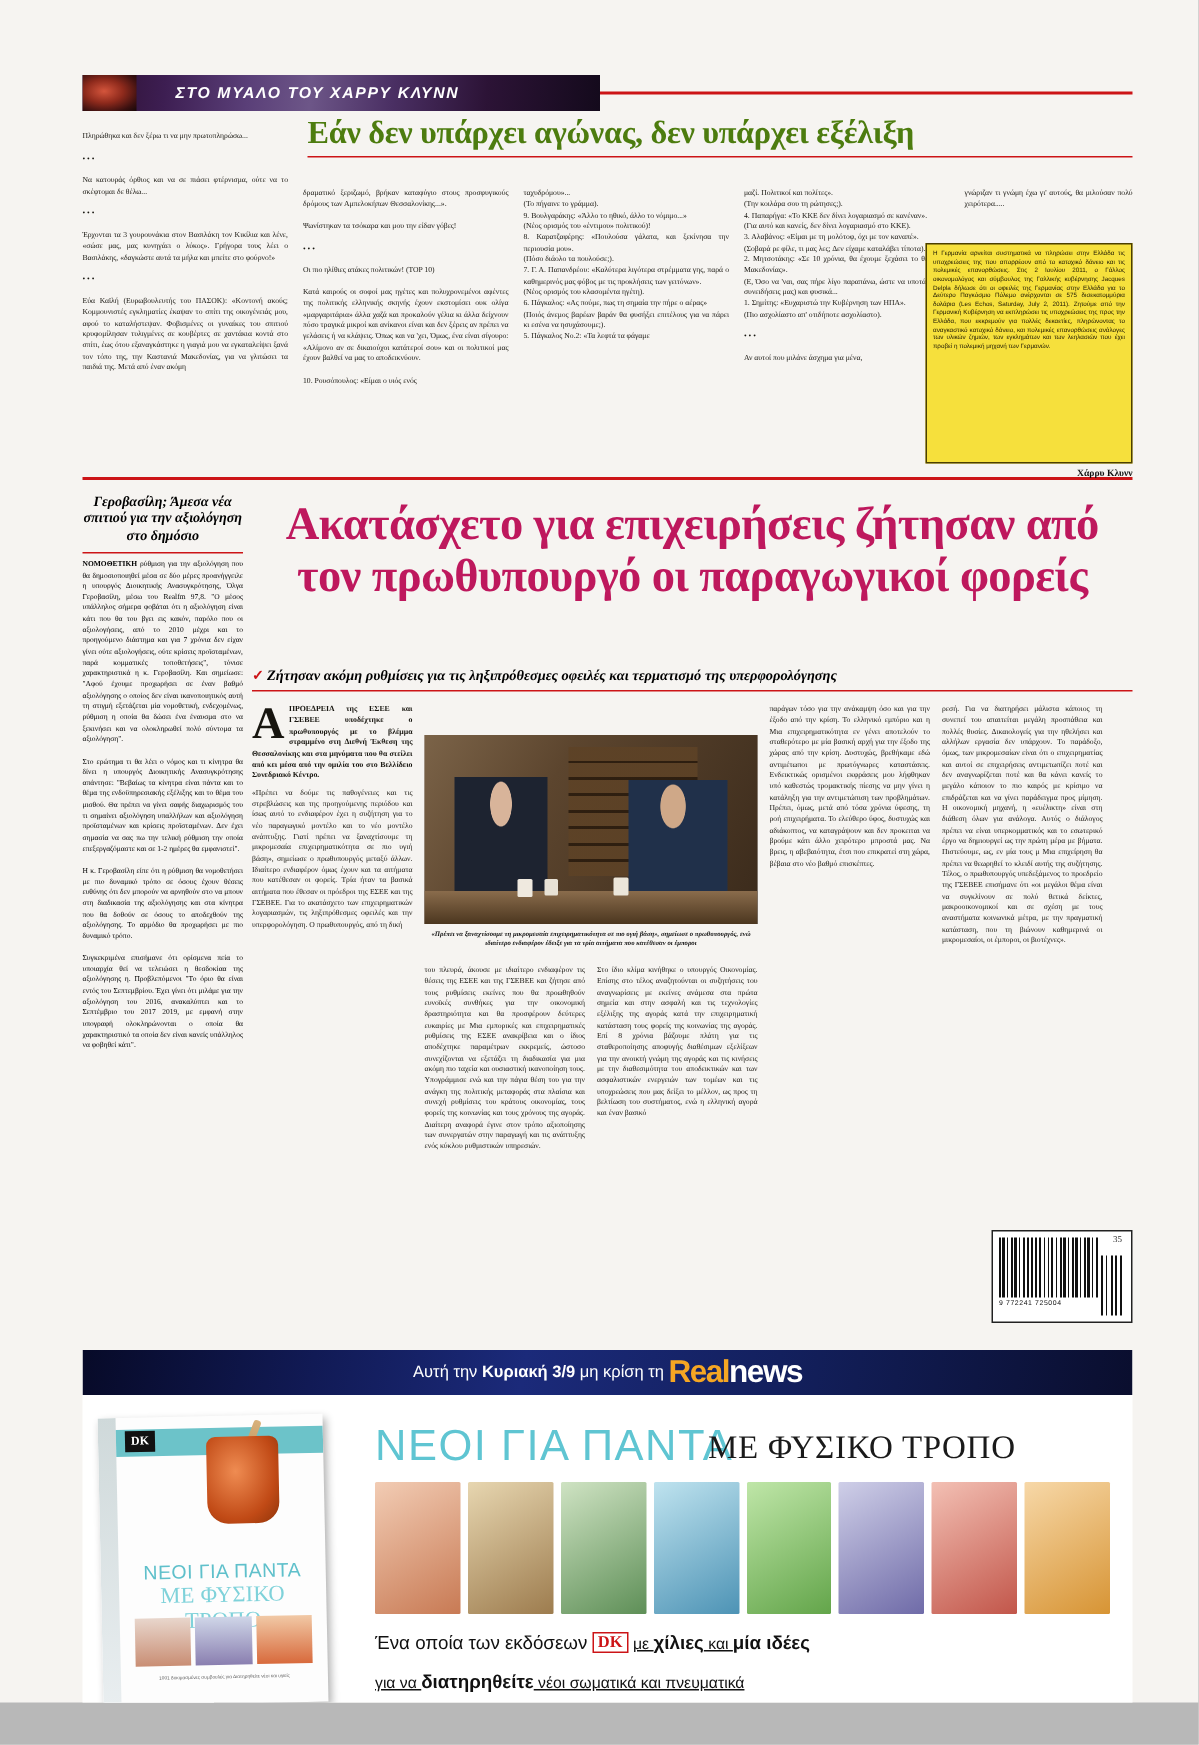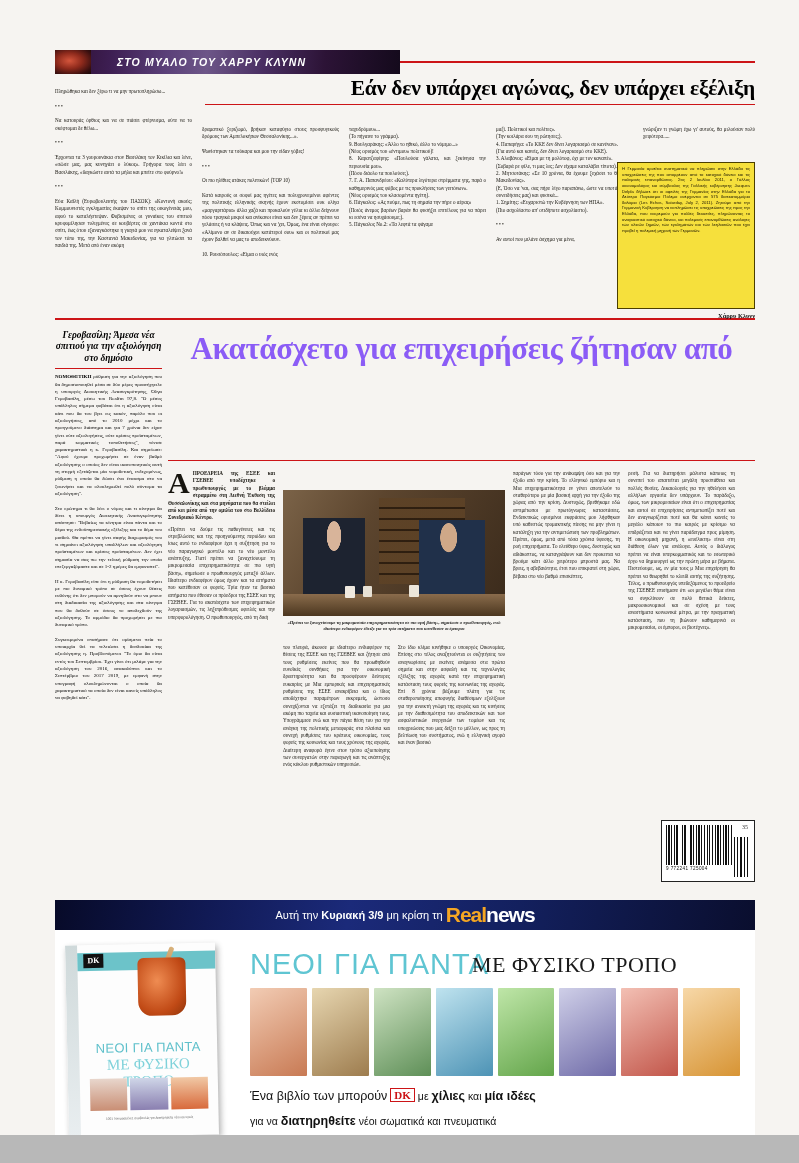--- a/index.html
+++ b/index.html
@@ -60,25 +60,25 @@
   .klynn-rule {
     position: absolute;
     left: 345px; top: 11px;
     width: 355px; height: 2px;
     background: #cc1417;
   }
   .satire-headline {
     position: absolute;
     left: 150px; top: 26px;
     width: 550px;
-    text-align: right;
+    text-align: left;
     font-family: "Liberation Serif", serif;
     font-weight: bold;
     font-size: 21.5px;
-    color: #000000;
+    color: #4d7c0f;
     letter-spacing: -0.2px;
     white-space: nowrap;
   }
   .satire-underline {
     position: absolute;
     left: 150px; top: 54px;
     width: 550px; height: 1.4px;
     background: #cc1417;
   }
   .satire-cols {
@@ -130,21 +130,21 @@
   .main-head {
     position: absolute;
     left: 168px; top: 332px;
     width: 587px;
     text-align: center;
     font-family: "Liberation Serif", serif;
     font-weight: bold;
     font-size: 31px;
     line-height: 1.12;
     letter-spacing: -0.4px;
-    color: #8b5cf6;
+    color: #be185d;
   }
   .main-sub {
     position: absolute;
     left: 168px; top: 444px;
     width: 587px;
     font-family: "Liberation Serif", serif;
     font-style: italic;
     font-weight: bold;
     font-size: 9.6px;
     color: #000;
@@ -375,21 +375,21 @@
     border: 1.4px solid #cc1417;
     color: #cc1417;
     font-family: "Liberation Serif", serif;
     font-weight: bold;
     font-size: 11px;
     padding: 0 3px;
     margin: 0 3px;
     vertical-align: 1px;
   }
   .bold { font-weight: bold; }
-  .sm { font-size: 10.5px; }
+  .sm { font-size: 10.5px; text-decoration: underline; }
 </style>
 </head>
 <body>
 
 <div class="page">
 
   <div class="top-band">
 
     <div class="klynn-header">
       <div class="klynn-photo"></div>
@@ -454,22 +454,26 @@
     </div>
 
     <div class="satire-bottom-rule"></div>
   </div>
 
   <div class="ybox">Η Γερμανία αρνείται συστηματικά να πληρώσει στην Ελλάδα τις υποχρεώσεις της που απορρέουν από το κατοχικό δάνειο και τις πολεμικές επανορθώσεις. Στις 2 Ιουλίου 2011, ο Γάλλος οικονομολόγος και σύμβουλος της Γαλλικής κυβέρνησης Jacques Delpla δήλωσε ότι οι οφειλές της Γερμανίας στην Ελλάδα για το Δεύτερο Παγκόσμιο Πόλεμο ανέρχονται σε 575 δισεκατομμύρια δολάρια (Les Echos, Saturday, July 2, 2011). Ζητούμε από την Γερμανική Κυβέρνηση να εκπληρώσει τις υποχρεώσεις της προς την Ελλάδα, που εκκρεμούν για πολλές δεκαετίες, πληρώνοντας το αναγκαστικό κατοχικό δάνειο, και πολεμικές επανορθώσεις ανάλογες των υλικών ζημιών, των εγκλημάτων και των λεηλασιών που έχει προβεί η πολεμική μηχανή των Γερμανών.</div>
   <div class="signature">Χάρρυ Κλυνν</div>
 
   <div class="main-head">
     <div>Ακατάσχετο για επιχειρήσεις ζήτησαν από</div>
-  </div>
-
+    <div>τον πρωθυπουργό οι παραγωγικοί φορείς</div>
+  </div>
+
+  <div class="main-sub">
+    <span class="check">✓</span><span>Ζήτησαν ακόμη ρυθμίσεις για τις ληξιπρόθεσμες οφειλές και τερματισμό της υπερφορολόγησης</span>
+  </div>
   <div class="main-sub-rule"></div>
 
   <div class="side-box">
     <div class="side-head">Γεροβασίλη; Άμεσα νέα σπιτιού για την αξιολόγηση στο δημόσιο</div>
     <div class="side-rule"></div>
     <div class="side-body"><span class="b">ΝΟΜΟΘΕΤΙΚΗ</span> <span style="white-space:pre-line">ρύθμιση για την αξιολόγηση που θα δημοσιοποιηθεί μέσα σε δύο μέρες προανήγγειλε η υπουργός Διοικητικής Ανασυγκρότησης, Όλγα Γεροβασίλη, μέσω του Realfm 97,8. "Ο μέσος υπάλληλος σήμερα φοβάται ότι η αξιολόγηση είναι κάτι που θα του βγει εις κακόν, παρόλο που οι αξιολογήσεις, από το 2010 μέχρι και το προηγούμενο διάστημα και για 7 χρόνια δεν είχαν γίνει ούτε αξιολογήσεις, ούτε κρίσεις προϊσταμένων, παρά κομματικές τοποθετήσεις", τόνισε χαρακτηριστικά η κ. Γεροβασίλη. Και σημείωσε: "Αφού έχουμε προχωρήσει σε έναν βαθμό αξιολόγησης ο οποίος δεν είναι ικανοποιητικός αυτή τη στιγμή εξετάζεται μία νομοθετική, ενδεχομένως, ρύθμιση η οποία θα δώσει ένα έναυσμα στο να ξεκινήσει και να ολοκληρωθεί πολύ σύντομα τα αξιολόγηση".
 
 Στο ερώτημα τι θα λέει ο νόμος και τι κίνητρα θα δίνει η υπουργός Διοικητικής Ανασυγκρότησης απάντησε: "Βεβαίως τα κίνητρα είναι πάντα και το θέμα της ενδοϋπηρεσιακής εξέλιξης και το θέμα του μισθού. Θα πρέπει να γίνει σαφής διαχωρισμός του τι σημαίνει αξιολόγηση υπαλλήλων και αξιολόγηση προϊσταμένων και κρίσεις προϊσταμένων. Δεν έχει σημασία να σας πω την τελική ρύθμιση την οποία επεξεργαζόμαστε και σε 1-2 ημέρες θα εμφανιστεί".
 
 Η κ. Γεροβασίλη είπε ότι η ρύθμιση θα νομοθετήσει με πιο δυναμικό τρόπο σε όσους έχουν θέσεις ευθύνης ότι δεν μπορούν να αρνηθούν στο να μπουν στη διαδικασία της αξιολόγησης και στα κίνητρα που θα δοθούν σε όσους το αποδεχθούν της αξιολόγησης. Το αρμόδιο θα προχωρήσει με πιο δυναμικό τρόπο.
@@ -534,19 +538,19 @@
         <div class="p1"></div>
         <div class="p2"></div>
         <div class="p3"></div>
         <div class="p4"></div>
         <div class="p5"></div>
         <div class="p6"></div>
         <div class="p7"></div>
         <div class="p8"></div>
       </div>
 
-      <div class="ad-l1"><span>Ένα βιβλίο των μπορούν</span><span class="dk-inline">DK</span><span class="sm">με </span><span class="bold">χίλιες</span><span class="sm"> και </span><span class="bold">μία ιδέες</span></div>
+      <div class="ad-l1"><span>Ένα οποία των εκδόσεων</span><span class="dk-inline">DK</span><span class="sm">με </span><span class="bold">χίλιες</span><span class="sm"> και </span><span class="bold">μία ιδέες</span></div>
 
       <div class="ad-l2"><span class="sm">για να </span><span class="bold">διατηρηθείτε</span><span class="sm"> νέοι σωματικά και πνευματικά</span></div>
     </div>
   </div>
 
 </div>
 
 </body></html>

